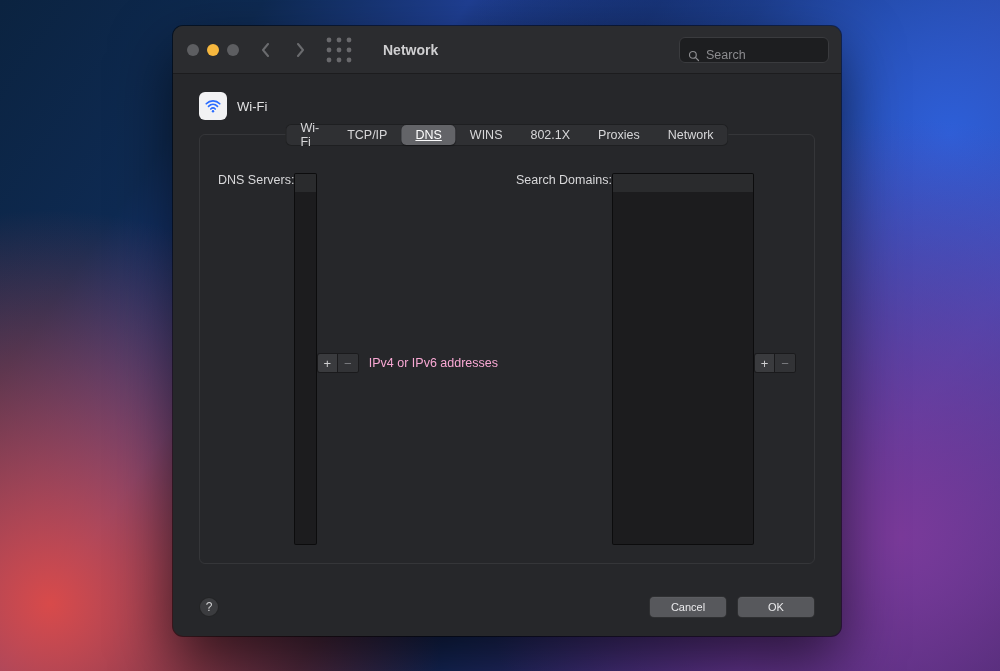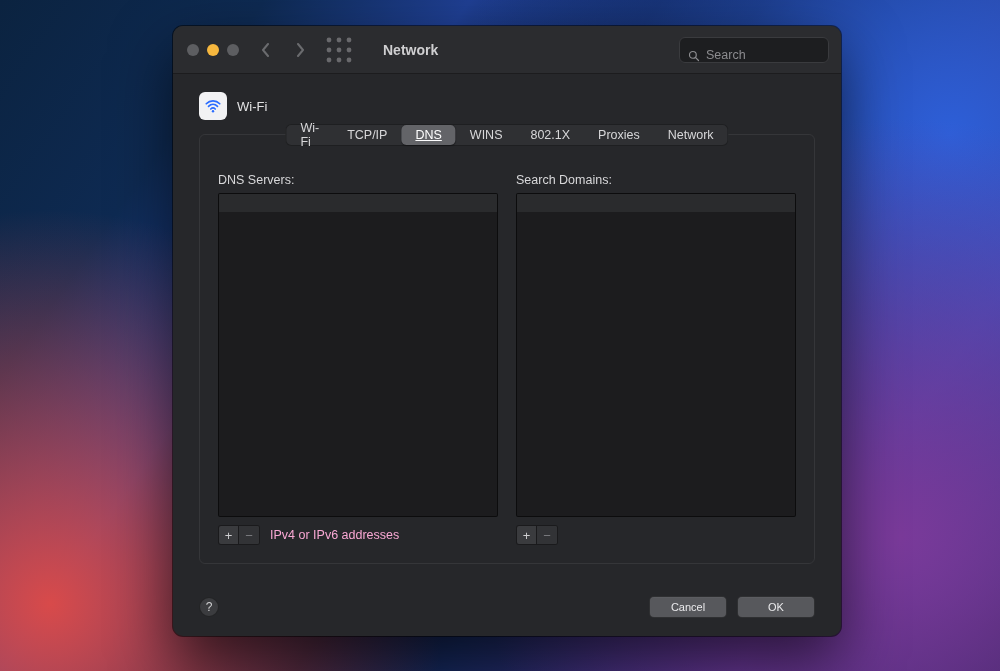--- a/index.html
+++ b/index.html
@@ -111,21 +111,21 @@
     cursor: default;
   }
   .seg.selected {
     background: #636468;
     color: #fff;
     box-shadow: 0 0.5px 1px rgba(0,0,0,0.3);
     text-decoration: underline;
   }
 
   .columns { display: flex; gap: 18px; height: 100%; }
-  .col { flex: 1; display: flex; flex-direction: column; }
+  .col { flex: 1; display: flex; }
   .col-title { font-size: 12.5px; color: #d8d8da; margin-bottom: 6px; }
   .listbox {
     flex: 1;
     background: #1c1c1e;
     border: 1px solid rgba(0,0,0,0.55);
     border-radius: 2px;
     overflow: hidden;
     position: relative;
   }
   .list-row {

